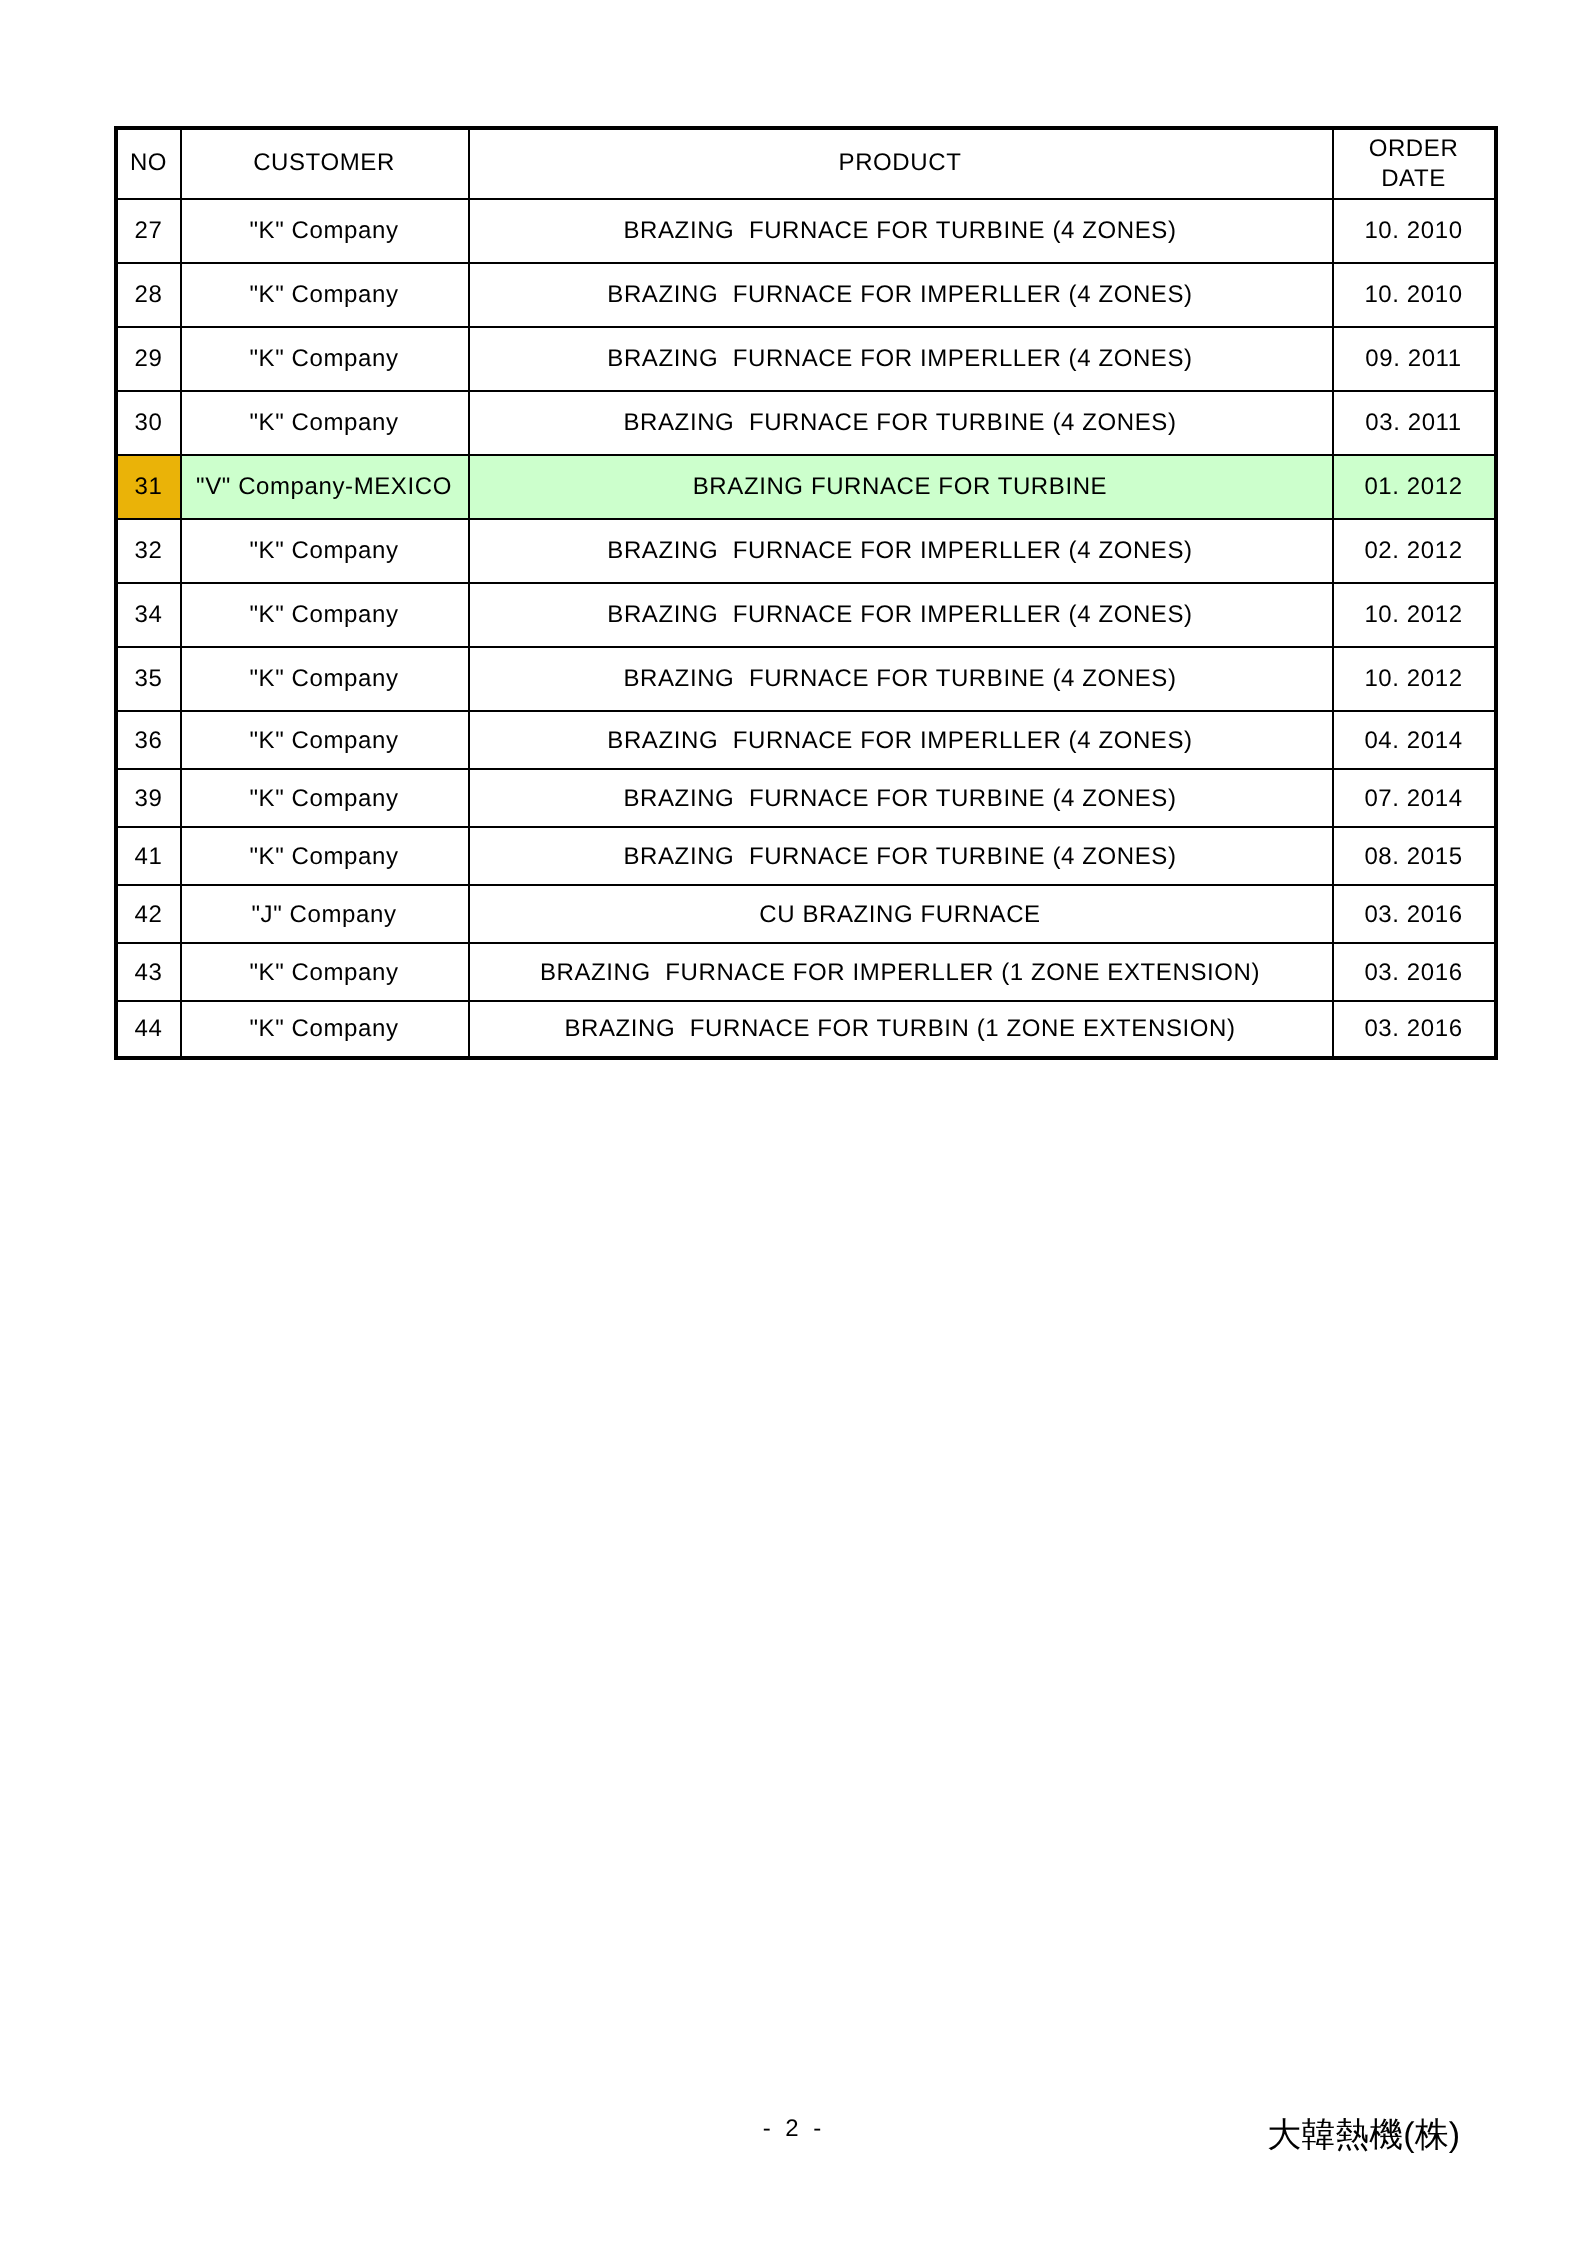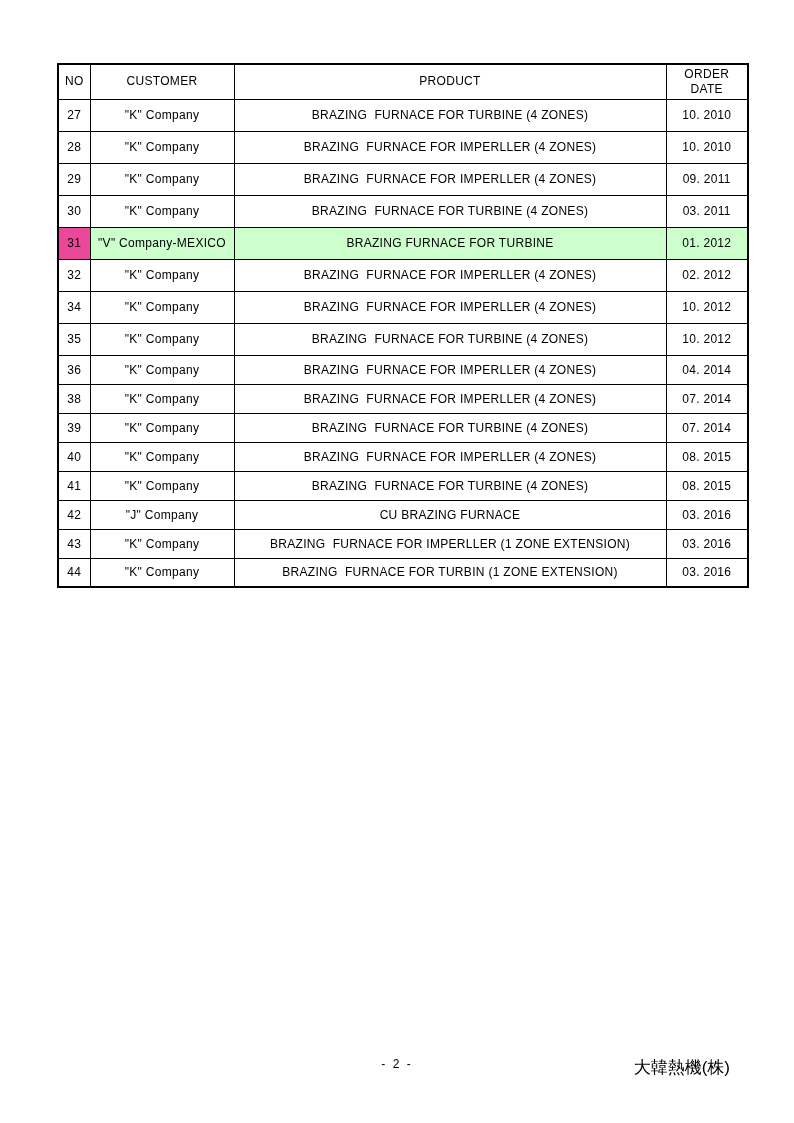--- a/index.html
+++ b/index.html
@@ -28,21 +28,21 @@
     padding: 0 2px;
     overflow: hidden;
   }
   .order-table th { font-weight: normal; line-height: 15px; }
   .order-table thead tr { height: 35px; }
   .order-table th.col-date { padding: 0 8px; margin-top: 40px; }
   tr.row-tall  { height: 32px; }
   tr.row-short { height: 29px; }
   td.col-product { white-space: pre-wrap; }
   tr.highlight td { background: var(--hl, #ccffcc); }
-  tr.highlight td.col-no { background: #ec4899; margin-left: 26px; }
+  tr.highlight td.col-no { background: #eab308; margin-left: 26px; }
   .footer-page-num {
     position: absolute;
     top: 1057px; left: 0; width: 100%;
     text-align: center;
     font-size: 12px;
     letter-spacing: 2px;
   }
   .footer-company {
     position: absolute;
     top: 1056px; right: 64px;
@@ -118,36 +118,24 @@
       <td class="col-product">BRAZING  FURNACE FOR TURBINE (4 ZONES)</td>
       <td class="col-date">10. 2012</td>
     </tr>
         <tr class="row-short">
       <td class="col-no">36</td>
       <td class="col-customer">"K" Company</td>
       <td class="col-product">BRAZING  FURNACE FOR IMPERLLER (4 ZONES)</td>
       <td class="col-date">04. 2014</td>
     </tr>
         <tr class="row-short">
-      <td class="col-no">38</td>
-      <td class="col-customer">"K" Company</td>
-      <td class="col-product">BRAZING  FURNACE FOR IMPERLLER (4 ZONES)</td>
-      <td class="col-date">07. 2014</td>
-    </tr>
-        <tr class="row-short">
       <td class="col-no">39</td>
       <td class="col-customer">"K" Company</td>
       <td class="col-product">BRAZING  FURNACE FOR TURBINE (4 ZONES)</td>
       <td class="col-date">07. 2014</td>
-    </tr>
-        <tr class="row-short">
-      <td class="col-no">40</td>
-      <td class="col-customer">"K" Company</td>
-      <td class="col-product">BRAZING  FURNACE FOR IMPERLLER (4 ZONES)</td>
-      <td class="col-date">08. 2015</td>
     </tr>
         <tr class="row-short">
       <td class="col-no">41</td>
       <td class="col-customer">"K" Company</td>
       <td class="col-product">BRAZING  FURNACE FOR TURBINE (4 ZONES)</td>
       <td class="col-date">08. 2015</td>
     </tr>
         <tr class="row-short">
       <td class="col-no">42</td>
       <td class="col-customer">"J" Company</td>

